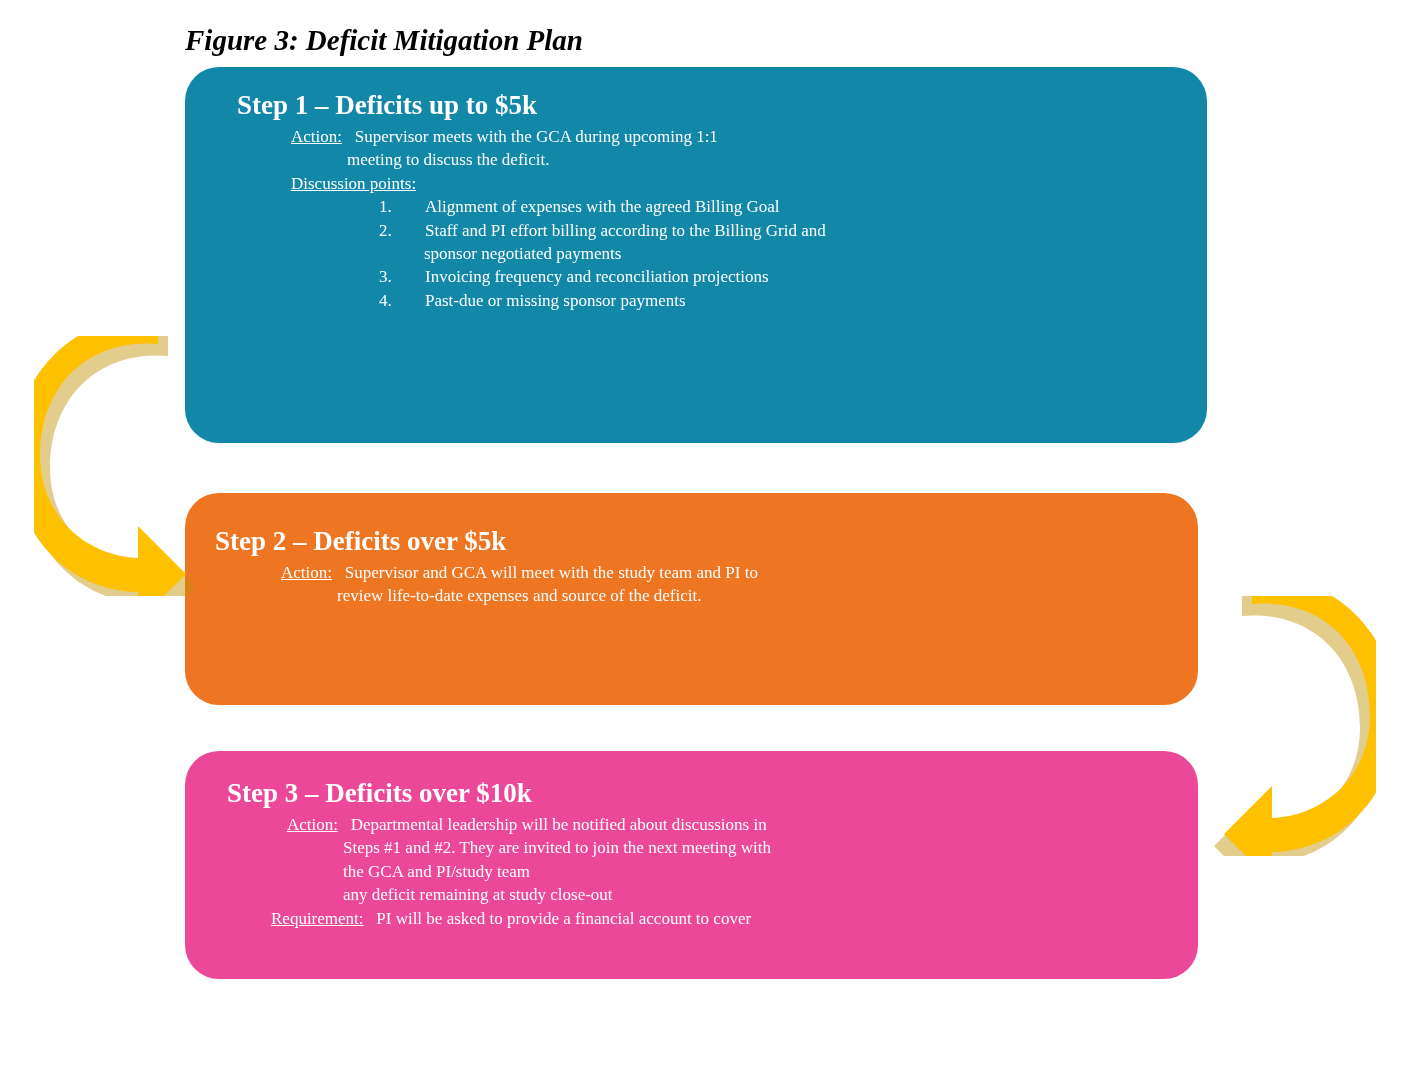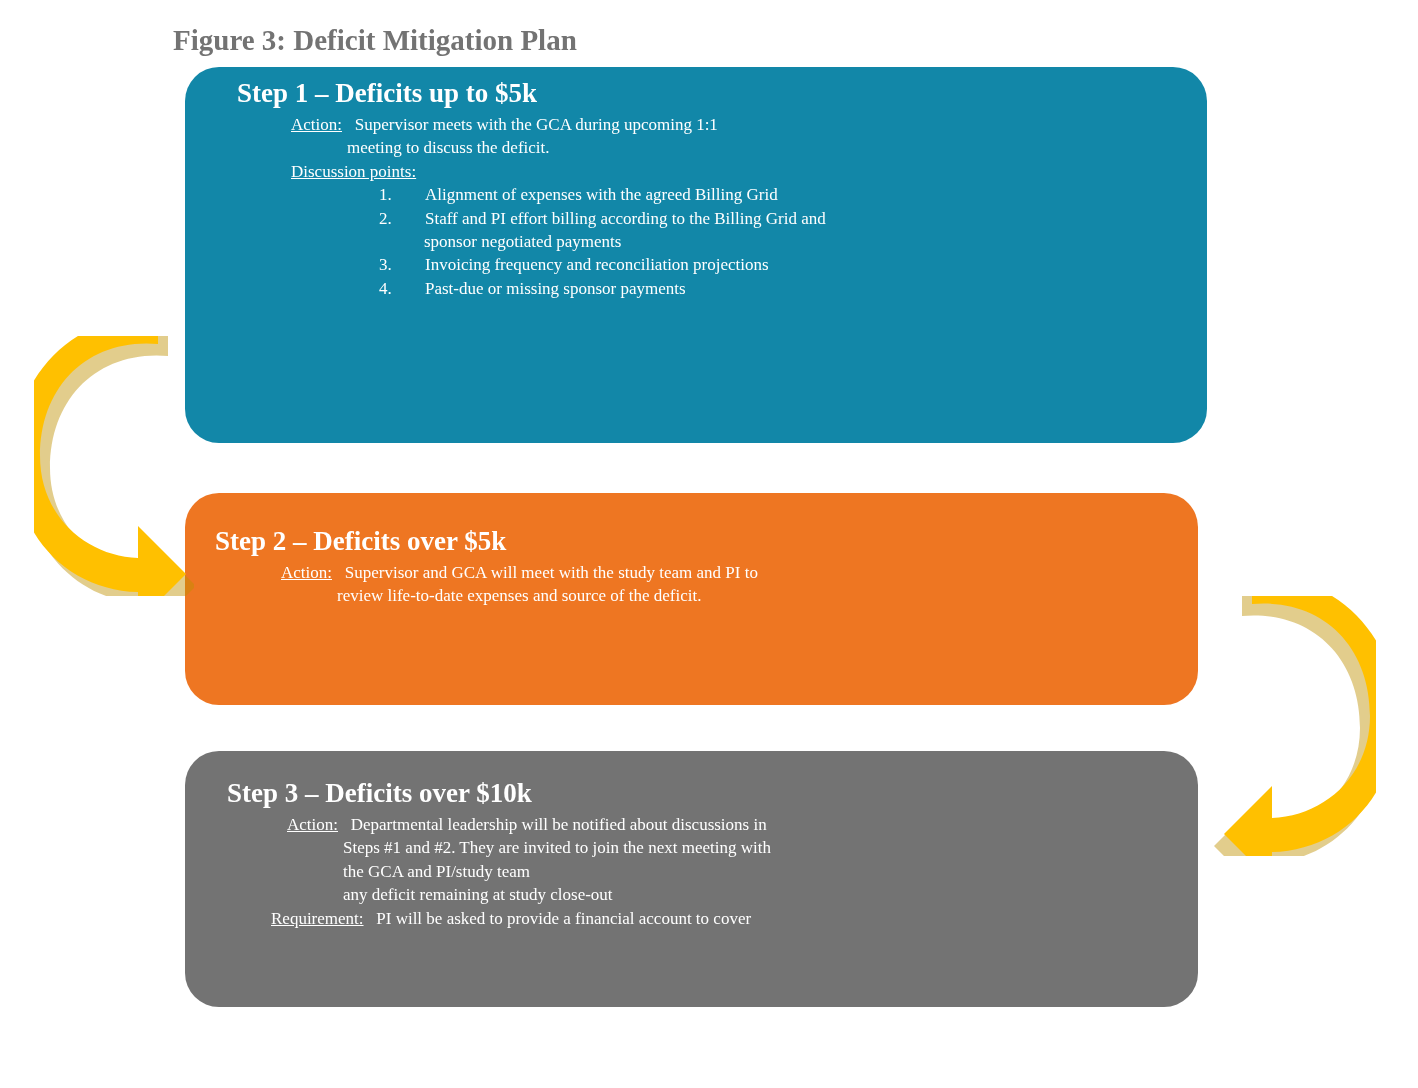--- a/index.html
+++ b/index.html
@@ -10,58 +10,59 @@
   body {
     width: 1418px;
     height: 1088px;
     position: relative;
     font-family: "Liberation Serif", serif;
     overflow: hidden;
   }
 
   #figure-title {
     position: absolute;
-    left: 173px;
+    left: 185px;
     top: 24px;
     font-family: "Liberation Serif", serif;
+    font-style: italic;
     font-weight: bold;
     font-size: 29px;
-    color: #737373;
+    color: #000000;
     white-space: nowrap;
   }
 
   .step-box {
     position: absolute;
     border-radius: 34px;
     color: #ffffff;
     box-sizing: border-box;
   }
 
   #step1-box {
     left: 185px;
     top: 67px;
     width: 1022px;
     height: 376px;
     background: #1287a8;
-    padding: 12px 30px 0 34px;
+    padding: 24px 30px 0 34px;
   }
   #step2-box {
     left: 185px;
     top: 493px;
     width: 1013px;
     height: 212px;
     background: #ee7622;
     padding: 34px 30px 9px 24px;
   }
   #step3-box {
     left: 185px;
     top: 751px;
     width: 1013px;
-    height: 256px;
-    background: #737373;
+    height: 228px;
+    background: #ec4899;
     padding: 28px 30px 0 30px;
   }
 
   .step-heading {
     font-family: "Liberation Serif", serif;
     font-weight: bold;
     font-size: 27px;
     line-height: 1.1;
     margin: 0 0 4px 0;
   }
@@ -117,21 +118,21 @@
     <span class="label-ul">Action:</span>
     &nbsp; <span>Supervisor meets with the GCA during upcoming 1:1</span>
   </div>
   <div class="body-line indent2">meeting to discuss the deficit.</div>
 
   <div class="body-line indent1">
     <span class="label-ul">Discussion points:</span>
   </div>
 
   <div class="body-line indent-num">
-    <span class="num-marker">1.</span><span>Alignment of expenses with the agreed Billing Grid</span>
+    <span class="num-marker">1.</span><span>Alignment of expenses with the agreed Billing Goal</span>
   </div>
 
   <div class="body-line indent-num">
     <span class="num-marker">2.</span><span>Staff and PI effort billing according to the Billing Grid and</span>
   </div>
   <div class="body-line indent-num-cont">sponsor negotiated payments</div>
 
   <div class="body-line indent-num">
     <span class="num-marker">3.</span><span>Invoicing frequency and reconciliation projections</span>
   </div>

